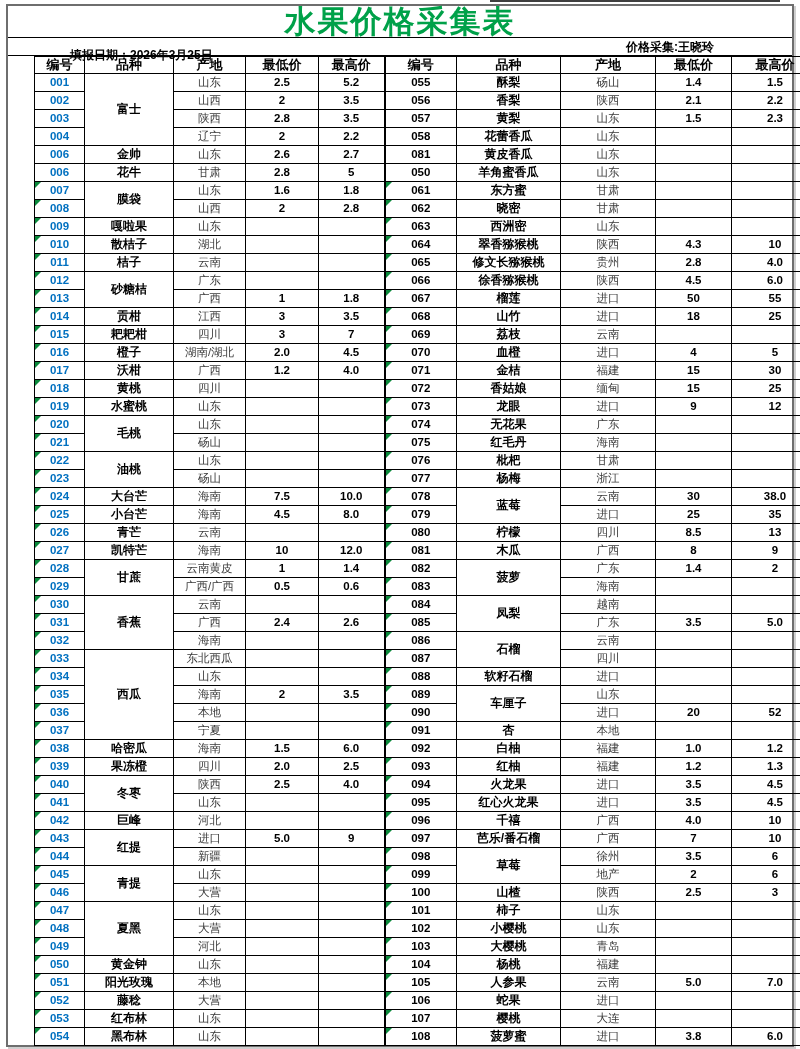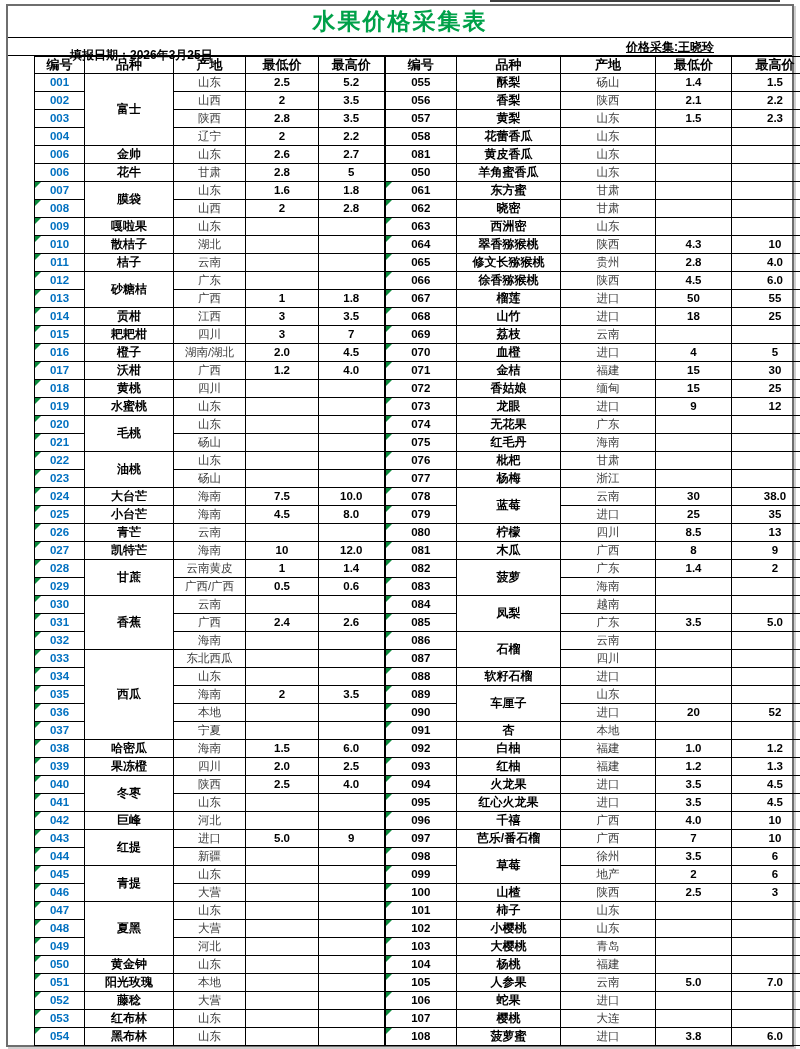--- a/index.html
+++ b/index.html
@@ -1,24 +1,24 @@
 <!DOCTYPE html>
 <html><head>
 <meta charset="utf-8">
 <style>
   html,body{margin:0;padding:0;background:#ffffff;width:800px;height:1049px;overflow:hidden;
             font-family:"Liberation Sans", sans-serif;}
   .artifact-line{position:absolute;top:0;left:490px;width:290px;height:2px;background:#3f3f3f;}
   .sheet{position:absolute;left:6px;top:4px;width:784px;height:1039px;
          border:2px solid #6e6e6e;box-shadow:2px 2px 0 #cfcfcf;background:#fff;}
   .title-row{height:31px;border-bottom:1px solid #000;display:flex;align-items:center;justify-content:center;}
-  .title-row .t{color:#00A149;font-weight:bold;font-size:23px;letter-spacing:2px;}
+  .title-row .t{color:#00A149;font-weight:bold;font-size:31px;letter-spacing:2px;}
   .meta-row{height:17px;border-bottom:1px solid #000;position:relative;font-size:12px;font-weight:bold;color:#000;}
   .meta-row .date{position:absolute;left:62px;top:9px;}
-  .meta-row .collector{position:absolute;right:78px;top:1px;text-decoration:underline;}
+  .meta-row .collector{position:absolute;right:78px;top:1px;}
   table{border-collapse:collapse;table-layout:fixed;width:100%;margin-left:26px;}
   th,td{border:1px solid #000;text-align:center;padding:0;height:17px;line-height:17px;
         overflow:hidden;white-space:nowrap;position:relative;}
   th{font-size:13px;font-weight:bold;height:16px;line-height:16px;}
   td.c-id{font-weight:bold;font-size:11.5px;}
   td.c-id.blue{color:#0070C0;}
   td.c-var{font-weight:bold;font-size:12px;color:#000;}
   td.c-org{font-size:11.5px;font-weight:normal;color:#3a3a3a;}
   td.c-num{font-weight:bold;font-size:11.5px;color:#000;}
   .divider{border-left:2px solid #000;}

